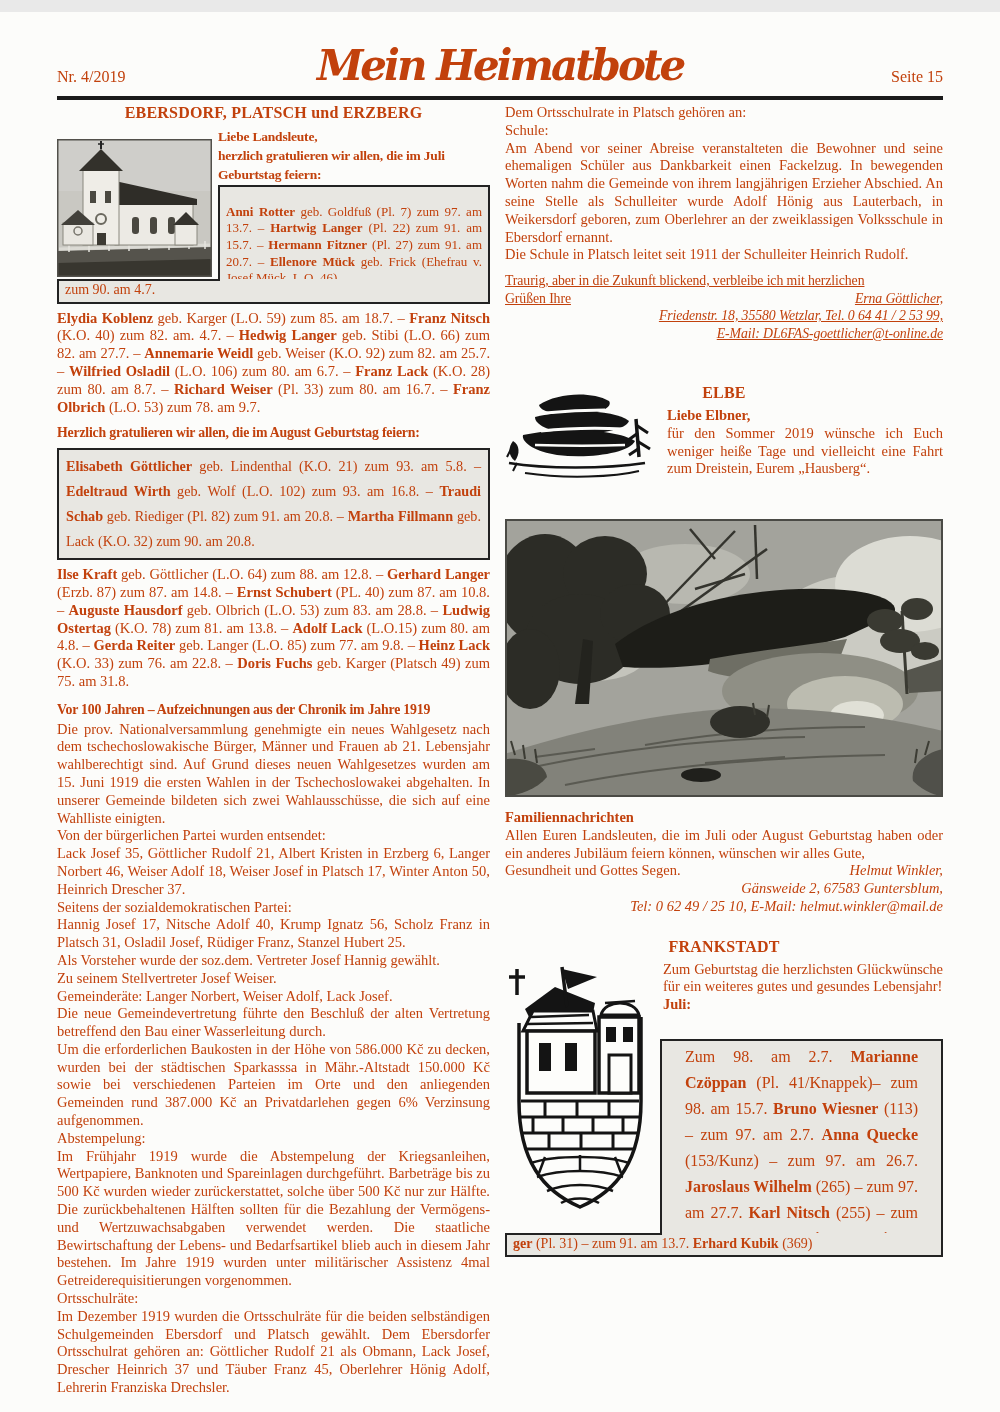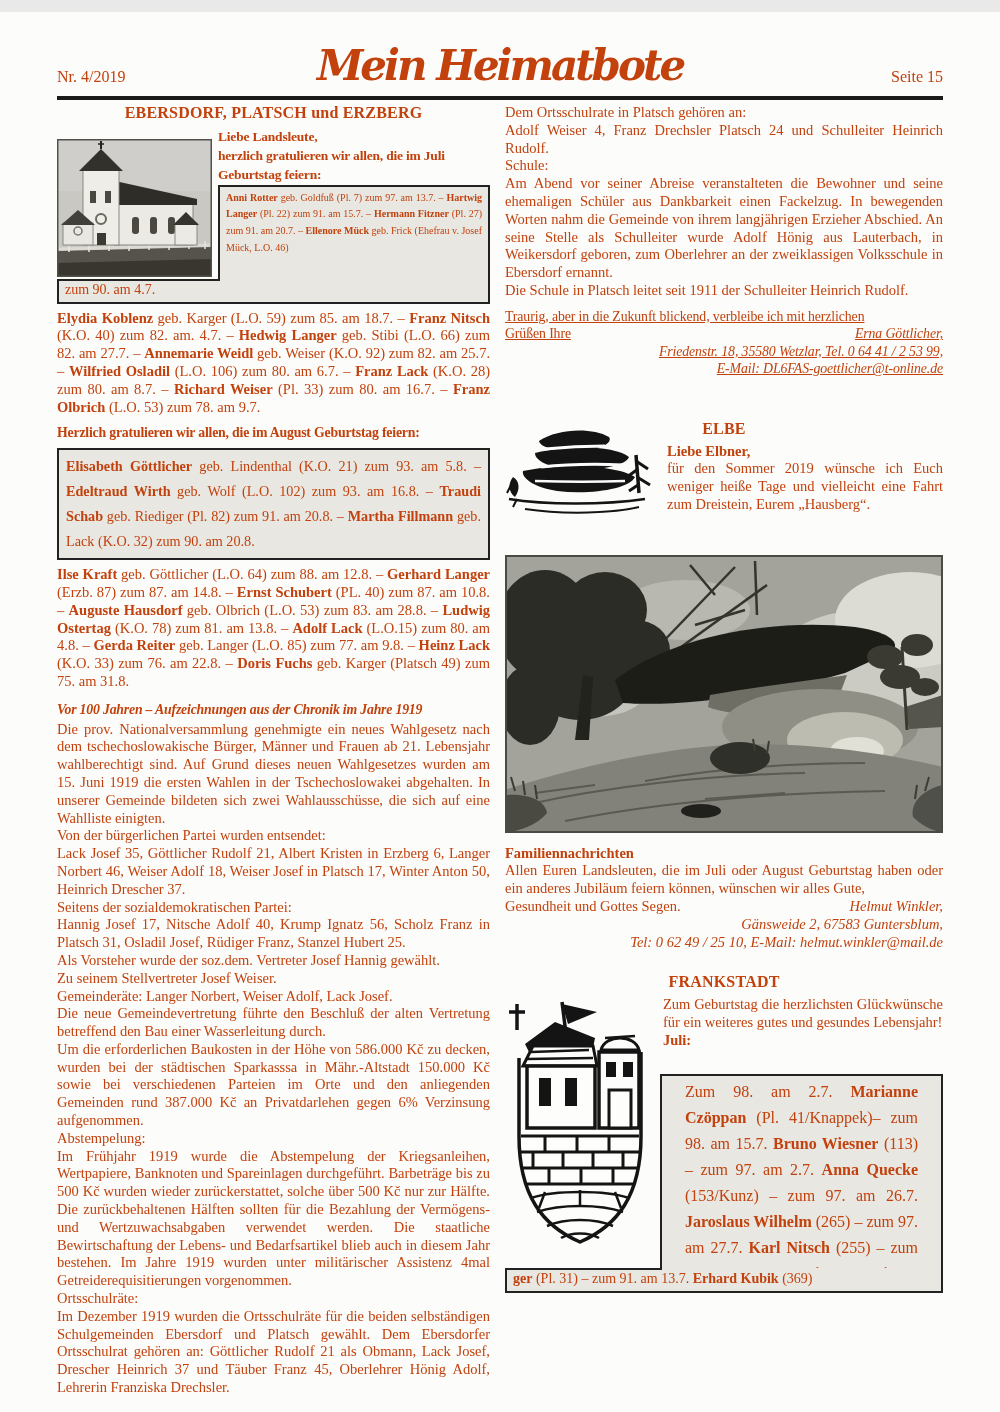--- a/index.html
+++ b/index.html
@@ -20,28 +20,28 @@
   p{margin:0;}
   h2{font-size:16px;font-weight:bold;text-align:center;margin:0 0 5px 0;letter-spacing:.2px;}
   .b{font-weight:bold;}
   
   .photo-row{position:relative;height:152px;}
   .church{position:absolute;left:0;top:12px;width:155px;height:138px;}
   .salute{margin-left:161px;font-weight:bold;font-size:13.5px;line-height:19px;letter-spacing:-.2px;white-space:nowrap;}
   .salute div{white-space:nowrap;}
   .box{background:#e8e7e2;border:2px solid #222;}
   .box-main{position:absolute;left:161px;right:0;top:58px;bottom:0;border-bottom:none;
-        padding:3px 6px;font-size:10px;line-height:16.6px;text-align:justify;overflow:hidden;font-family:Liberation Serif, serif;}
+        padding:17px 6px;font-size:13px;line-height:16.6px;text-align:justify;overflow:hidden;font-family:Liberation Serif, serif;}
   .strip{border-top:none;position:relative;padding:2px 6px 3px 6px;font-size:14px;}
   .strip::before{content:"";position:absolute;left:0;top:0;height:0;border-top:2px solid #222;}
   .strip-jul::before{width:161px;}
   .rich{margin-top:6px;}
   .bold-head{font-weight:bold;font-size:13.8px;letter-spacing:-.2px;margin:8px 0 6px 0;}
   .box-full{padding:4px 7px;font-size:14.2px;line-height:25px;text-align:justify;}
-  .chron-head{margin:10px 0 2px 0;font-style:italic;}
+  .chron-head{margin:10px 0 2px 0;}
   .closing{margin-top:8px;font-size:13.8px;line-height:17.5px;letter-spacing:-.1px;text-decoration:underline;}
   .sig-row{display:flex;justify-content:space-between;}
   .sig{text-align:right;font-style:italic;}
   i{font-style:italic;}
   .elbe{margin-top:42px;}
   .elbe-row{position:relative;min-height:104px;margin-top:2px;}
   .elbe-sketch{position:absolute;left:0;top:-24px;width:148px;height:106px;}
   .elbe-text{margin-left:162px;}
   .dreistein{display:block;margin-top:8px;width:438px;height:278px;}
   .familien{margin-top:12px;}
@@ -136,21 +136,20 @@
         <div>Abstempelung:</div>
         <div>Im Frühjahr 1919 wurde die Abstempelung der Kriegsanleihen, Wertpapiere, Banknoten und Spareinlagen durchgeführt. Barbeträge bis zu 500 Kč wurden wieder zurückerstattet, solche über 500 Kč nur zur Hälfte. Die zurückbehaltenen Hälften sollten für die Bezahlung der Vermögens- und Wertzuwachsabgaben verwendet werden. Die staatliche Bewirtschaftung der Lebens- und Bedarfsartikel blieb auch in diesem Jahr bestehen. Im Jahre 1919 wurden unter militärischer Assistenz 4mal Getreiderequisitierungen vorgenommen.</div>
         <div>Ortsschulräte:</div>
         <div>Im Dezember 1919 wurden die Ortsschulräte für die beiden selbständigen Schulgemeinden Ebersdorf und Platsch gewählt. Dem Ebersdorfer Ortsschulrat gehören an: Göttlicher Rudolf 21 als Obmann, Lack Josef, Drescher Heinrich 37 und Täuber Franz 45, Oberlehrer Hönig Adolf, Lehrerin Franziska Drechsler.</div>
       </div>
   </section>
 
   <section class="col right">
     <div class="flow just">
         <div>Dem Ortsschulrate in Platsch gehören an:</div>
-        <div>Adolf Weiser 4, Franz Drechsler Platsch 24 und Schulleiter Heinrich Rudolf.</div>
         <div>Schule:</div>
         <div>Am Abend vor seiner Abreise veranstalteten die Bewohner und seine ehemaligen Schüler aus Dankbarkeit einen Fackelzug. In bewegenden Worten nahm die Gemeinde von ihrem langjährigen Erzieher Abschied. An seine Stelle als Schulleiter wurde Adolf Hönig aus Lauterbach, in Weikersdorf geboren, zum Oberlehrer an der zweiklassigen Volksschule in Ebersdorf ernannt.</div>
         <div>Die Schule in Platsch leitet seit 1911 der Schulleiter Heinrich Rudolf.</div>
       </div>
 
     <div class="closing">
       <p class="just">Traurig, aber in die Zukunft blickend, verbleibe ich mit herzlichen</p>
       <div class="sig-row">
         <span>Grüßen Ihre</span>
         <i>Erna Göttlicher,</i>

